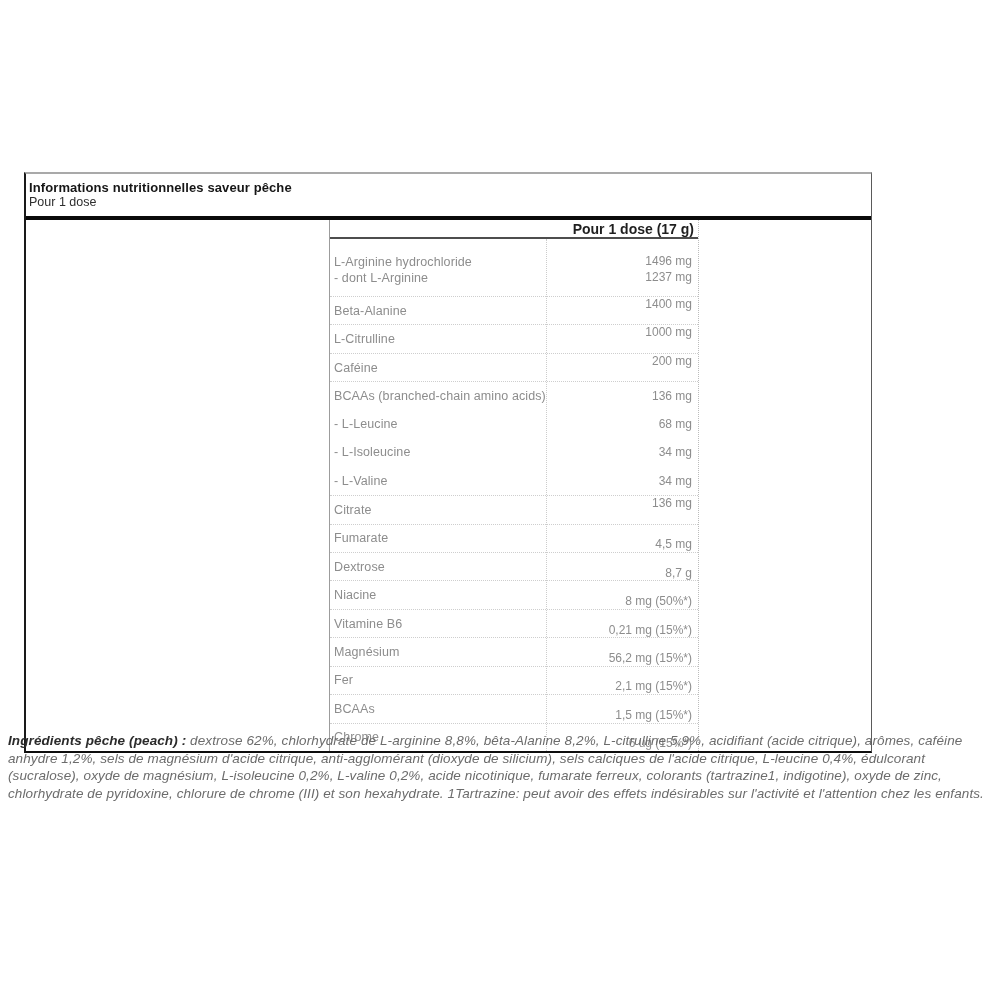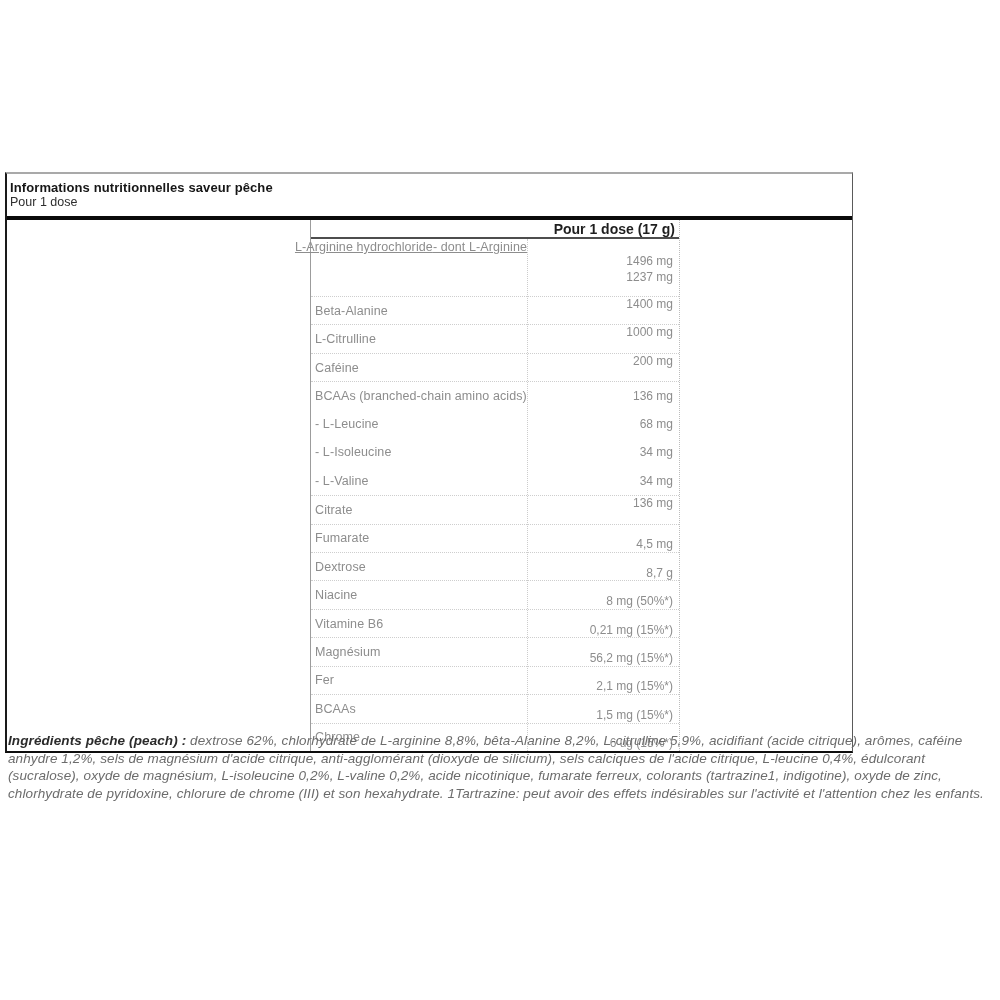--- a/index.html
+++ b/index.html
@@ -7,21 +7,21 @@
   .page {
     position: relative;
     width: 1000px;
     height: 1000px;
     background: #ffffff;
     overflow: hidden;
   }
   
   .sheet {
     position: absolute;
-    left: 5px;
+    left: 24px;
     top: 172px;
     width: 848px;
     box-sizing: border-box;
     border-top: 2px solid #a9a9a9;
     border-left: 2px solid #1a1a1a;
     border-right: 1px solid #5a5a5a;
     border-bottom: 2px solid #0d0d0d;
     background: #ffffff;
   }
   .sheet-head { padding: 6px 10px 3px 3px; }
@@ -96,25 +96,24 @@
     text-align: right;
     padding-right: 6px;
     font-size: 12px;
     white-space: nowrap;
   }
   .nt-value.up   { transform: translateY(-7px); }
   .nt-value.down { transform: translateY(6px); }
   .nt-row.dbl { height: 57px; align-items: stretch; }
   .nt-row.dbl .nt-label {
     display: flex;
-    flex-direction: row;
+    flex-direction: column;
     justify-content: flex-end;
     padding-bottom: 10px;
     line-height: 16px;
-    text-decoration: underline;
   }
   .nt-row.dbl .nt-value {
     display: flex;
     flex-direction: column;
     align-items: flex-end;
     justify-content: space-between;
     padding-top: 16px;
     padding-bottom: 12px;
     line-height: 13px;
   }

